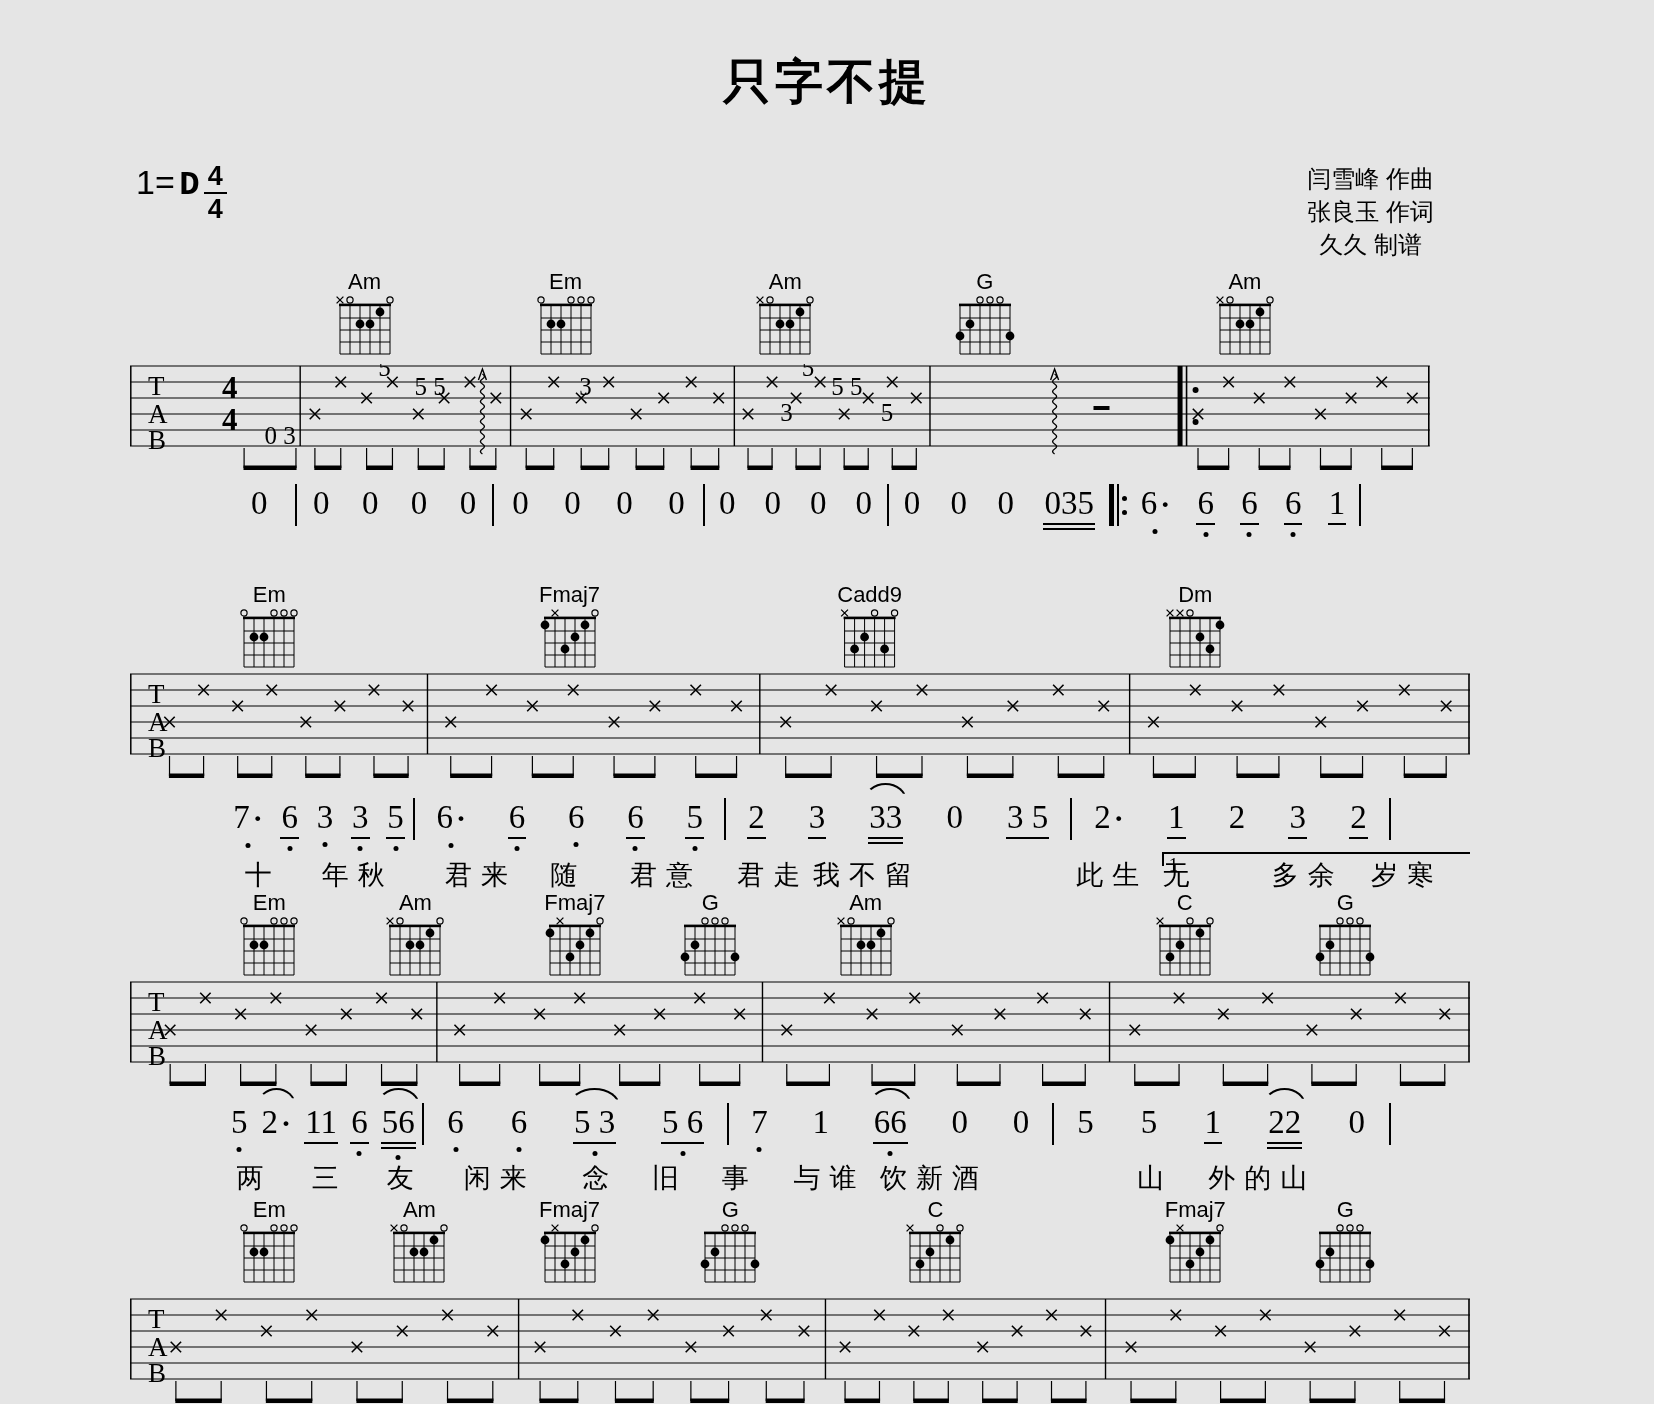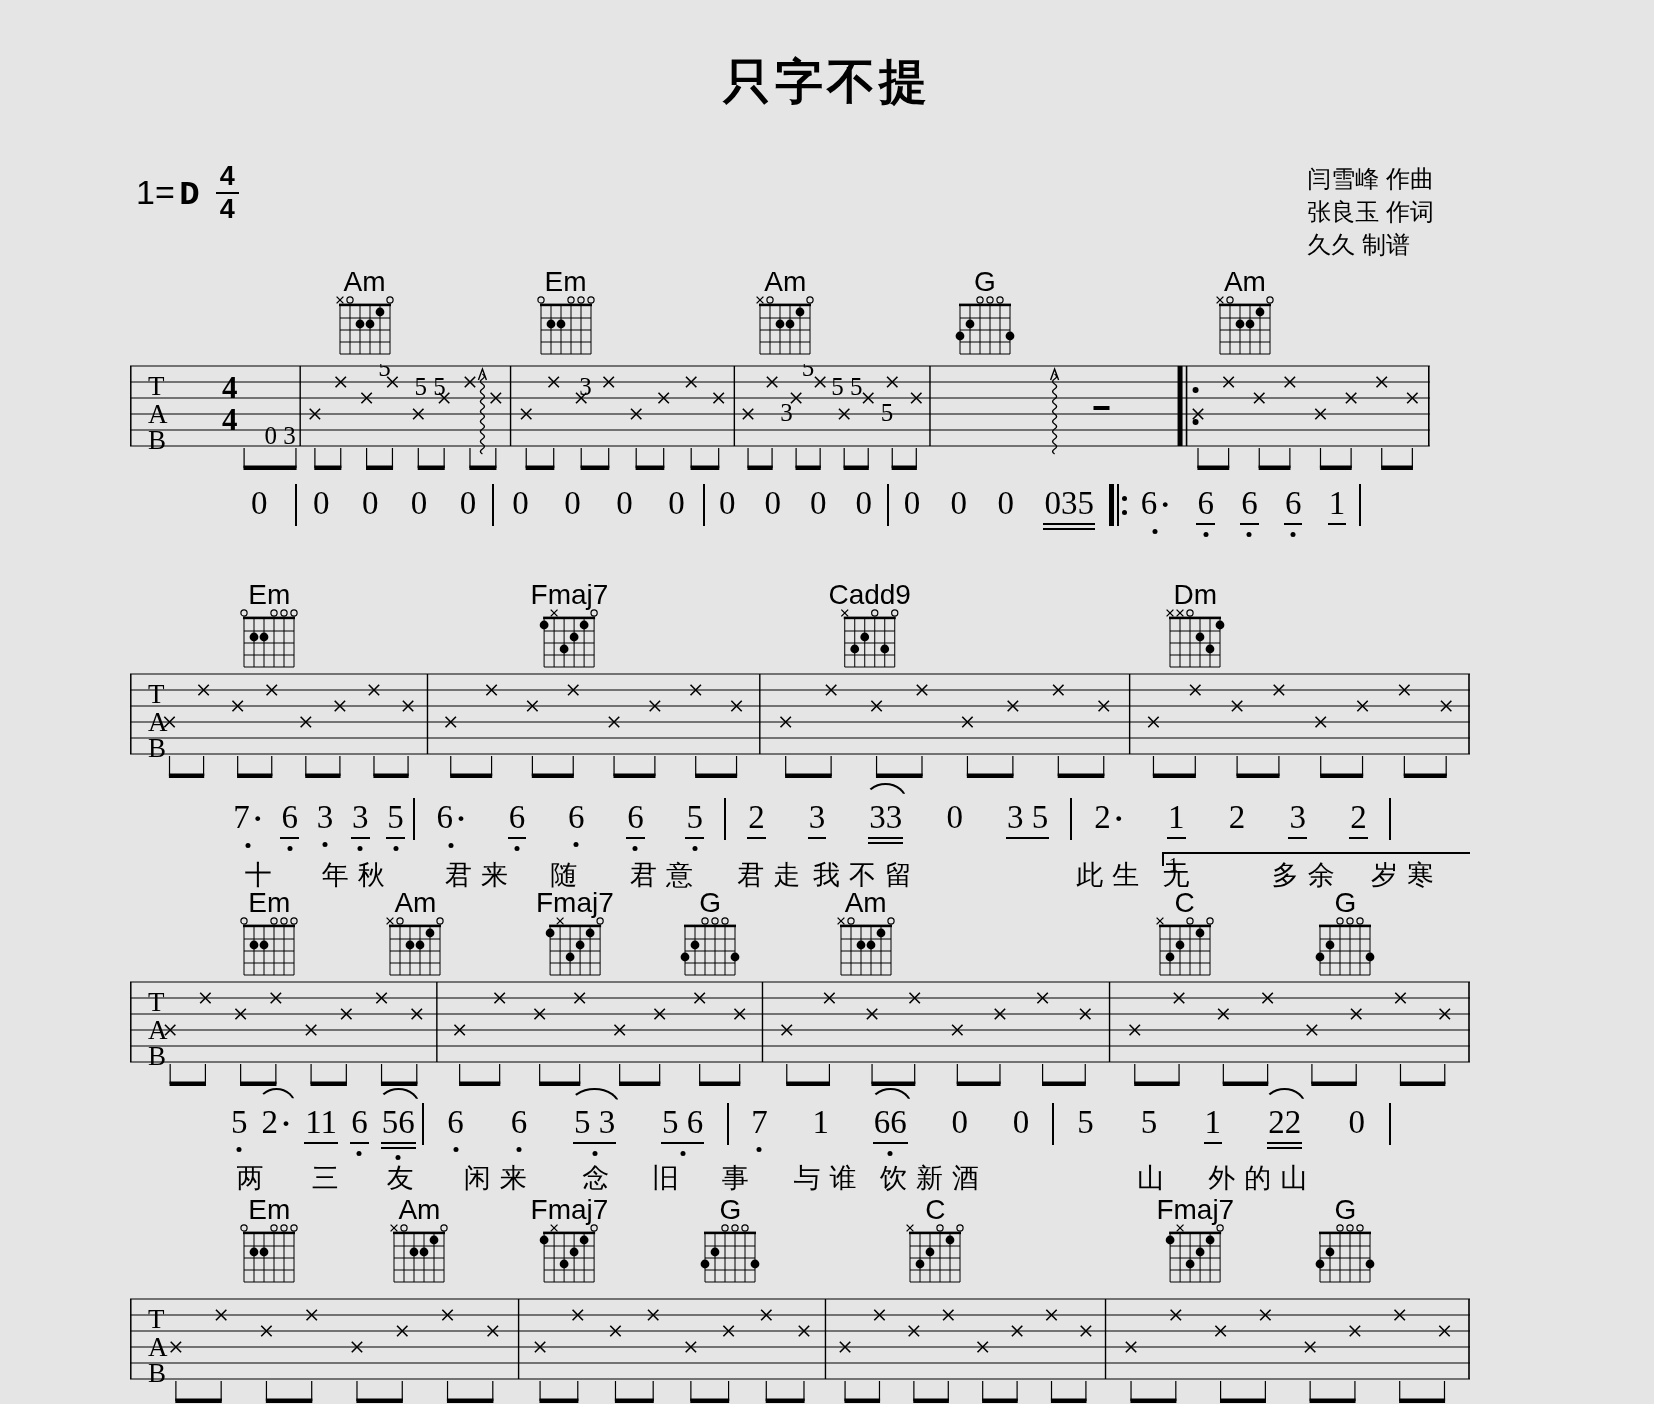--- a/index.html
+++ b/index.html
@@ -2,34 +2,34 @@
 <html><head>
 <meta charset="utf-8">
 <style>
   html,body{margin:0;padding:0;background:#fff;}
   .page{position:relative;width:1654px;height:1404px;background:#e5e5e5;color:#000;
         font-family:"Liberation Sans",sans-serif;overflow:hidden;}
   .title{position:absolute;top:50px;left:0;width:100%;text-align:center;
          font-size:48px;font-weight:bold;letter-spacing:4px;}
   .artist{position:absolute;top:118px;left:0;width:100%;text-align:center;
           font-size:30px;font-weight:bold;letter-spacing:2px;}
-  .keysig{position:absolute;left:136px;top:163px;display:flex;align-items:center;gap:16px;}
+  .keysig{position:absolute;left:136px;top:163px;display:flex;gap:4px;}
   .keysig .kp{font-size:34px;}
   .keysig .kn{font-size:34px;font-weight:bold;font-family:"Liberation Mono",monospace;}
   .frac{display:inline-flex;flex-direction:column;align-items:center;line-height:1;
         font-weight:bold;font-size:27px;font-family:"Liberation Sans",sans-serif;}
   .frac .t{border-bottom:2.5px solid #000;padding:0 4px 2px;}
   .frac .b{padding-top:2px;}
   .play{position:absolute;left:136px;top:224px;font-size:29px;}
-  .credits{position:absolute;right:220px;top:162px;text-align:left;font-size:24px;line-height:33px;}
+  .credits{position:absolute;right:220px;top:162px;text-align:center;font-size:24px;line-height:33px;}
   .credits div{white-space:nowrap;}
   .score{position:absolute;left:130px;top:0;width:1340px;height:1404px;}
   .system{position:absolute;left:0;width:100%;}
   .chord{position:absolute;transform:translateX(-50%);text-align:center;top:0;}
-  .chord-name{font-size:28px;text-align:center;line-height:20px;margin-bottom:1px;}
+  .chord-name{font-size:22px;text-align:center;line-height:20px;margin-bottom:1px;}
   .chord svg{display:block;margin:0 auto;}
   .staff{position:absolute;left:0;width:100%;}
   .jp{position:absolute;left:0;right:0;display:flex;align-items:flex-start;box-sizing:border-box;}
   .jp-measure{display:inline-flex;justify-content:space-around;align-items:flex-start;}
   .note{position:relative;font-family:"Liberation Serif",serif;font-size:33px;line-height:38px;
         white-space:nowrap;}
   .note .da{font-weight:bold;font-size:30px;margin-left:3px;}
   .note .u{display:block;position:absolute;left:-1px;right:-1px;height:2px;background:#000;}
   .note .ld{display:block;position:absolute;left:50%;transform:translateX(-50%);
             width:5px;height:5px;border-radius:50%;background:#000;}

